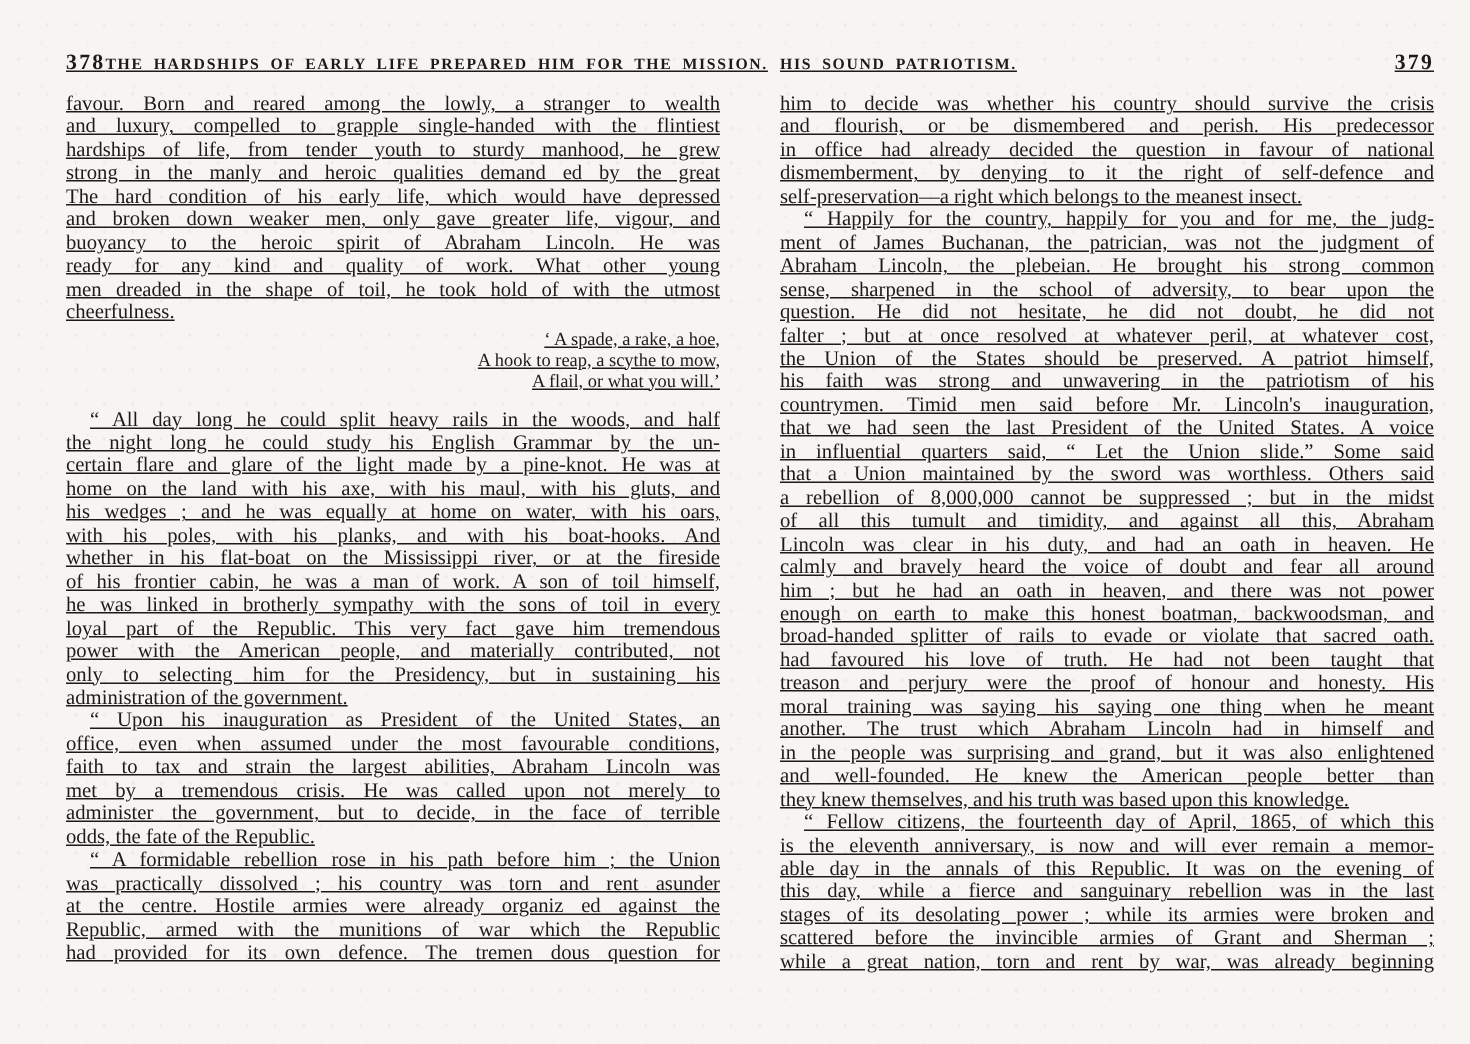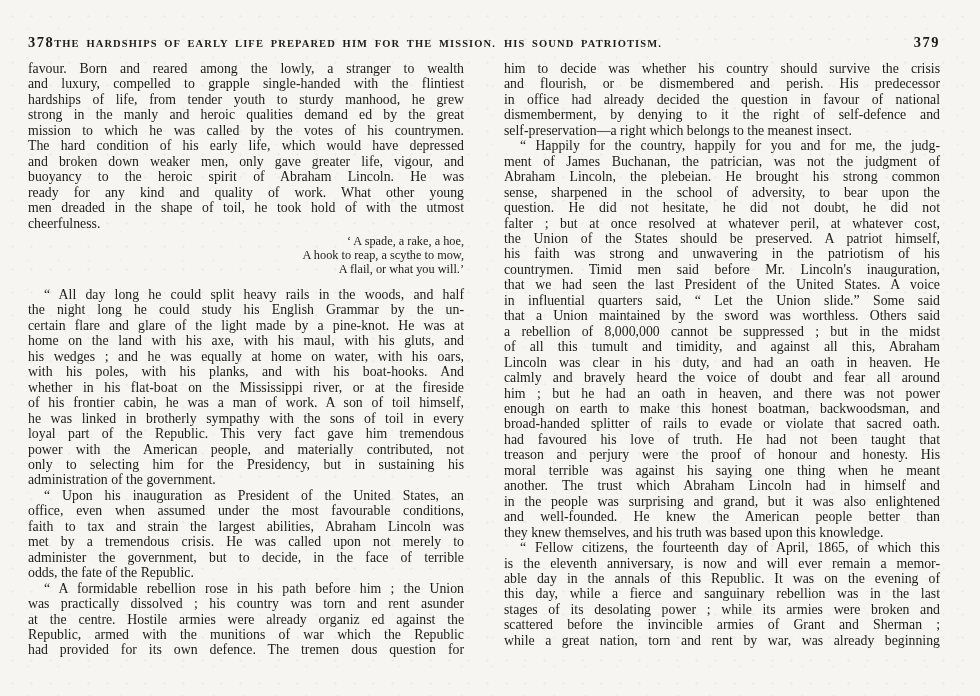--- a/index.html
+++ b/index.html
@@ -9,21 +9,21 @@
     width:980px; height:696px; overflow:hidden;
     background-color: var(--paper);
     background-image:
       radial-gradient(rgba(120,110,95,0.07) 1px, transparent 1.2px),
       radial-gradient(rgba(120,110,95,0.05) 1px, transparent 1.2px);
     background-size: 19px 23px, 31px 29px;
     background-position: 3px 5px, 12px 14px;
     font-family:"Liberation Serif", serif;
     color: var(--ink);
   }
-  .spread { display:flex; padding:34px 0 0 28px; }
+  .spread { display:flex; padding:34px 0 0 44px;text-decoration:underline; }
   .page { width:436px; flex:none; }
   .page + .page { margin-left:40px; }
 
   .page-header {
     display:flex; align-items:baseline;
     height:17px; margin-bottom:10px;
   }
   .page-num {
     flex:none; font-weight:700; font-size:14.5px; letter-spacing:1.5px;
   }
@@ -55,21 +55,20 @@
     <header class="page-header">
       <span class="page-num">378</span>
       <span class="running-title">THE HARDSHIPS OF EARLY LIFE PREPARED HIM FOR THE MISSION.</span>
     </header>
     <div class="page-body">
         <div class="block paragraph">
           <div class="line just">favour.  Born and reared among the lowly, a stranger to wealth</div>
           <div class="line just">and luxury, compelled to grapple single-handed with the flintiest</div>
           <div class="line just">hardships of life, from tender youth to sturdy manhood, he grew</div>
           <div class="line just">strong in the manly and heroic qualities demand ed by the great</div>
-          <div class="line just">mission to which he was called by the votes of his countrymen.</div>
           <div class="line just">The hard condition of his early life, which would have depressed</div>
           <div class="line just">and broken down weaker men, only gave greater life, vigour, and</div>
           <div class="line just">buoyancy to the heroic spirit of Abraham Lincoln.  He was</div>
           <div class="line just">ready for any kind and quality of work.  What other young</div>
           <div class="line just">men dreaded in the shape of toil, he took hold of with the utmost</div>
           <div class="line">cheerfulness.</div>
         </div>
         <div class="block verse">
           <div class="line">‘ A spade, a rake, a hoe,</div>
           <div class="line">A hook to reap, a scythe to mow,</div>
@@ -136,21 +135,21 @@
           <div class="line just">that a Union maintained by the sword was worthless.  Others said</div>
           <div class="line just">a rebellion of 8,000,000 cannot be suppressed ; but in the midst</div>
           <div class="line just">of all this tumult and timidity, and against all this, Abraham</div>
           <div class="line just">Lincoln was clear in his duty, and had an oath in heaven.  He</div>
           <div class="line just">calmly and bravely heard the voice of doubt and fear all around</div>
           <div class="line just">him ; but he had an oath in heaven, and there was not power</div>
           <div class="line just">enough on earth to make this honest boatman, backwoodsman, and</div>
           <div class="line just">broad-handed splitter of rails to evade or violate that sacred oath.</div>
           <div class="line just">had favoured his love of truth.  He had not been taught that</div>
           <div class="line just">treason and perjury were the proof of honour and honesty.  His</div>
-          <div class="line just">moral terrible was against his saying one thing when he meant</div>
+          <div class="line just">moral training was saying his saying one thing when he meant</div>
           <div class="line just">another.  The trust which Abraham Lincoln had in himself and</div>
           <div class="line just">in the people was surprising and grand, but it was also enlightened</div>
           <div class="line just">and well-founded.  He knew the American people better than</div>
           <div class="line">they knew themselves, and his truth was based upon this knowledge.</div>
         </div>
         <div class="block paragraph">
           <div class="line just indent">“ Fellow citizens, the fourteenth day of April, 1865, of which this</div>
           <div class="line just">is the eleventh anniversary, is now and will ever remain a memor-</div>
           <div class="line just">able day in the annals of this Republic.  It was on the evening of</div>
           <div class="line just">this day, while a fierce and sanguinary rebellion was in the last</div>

